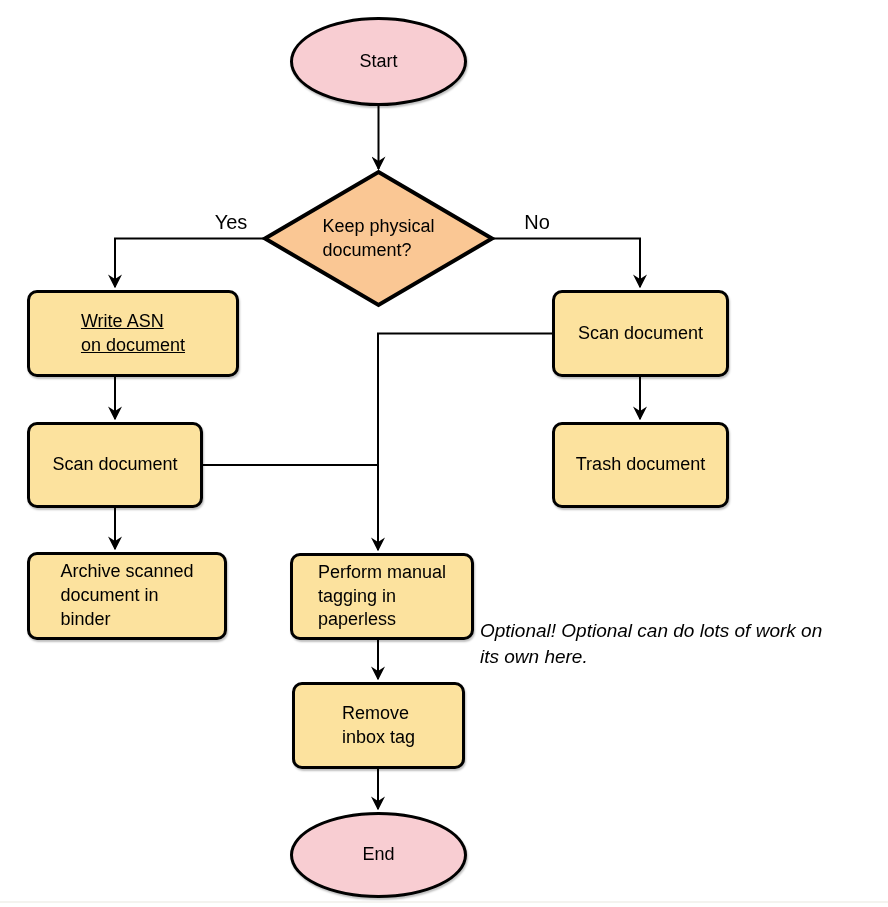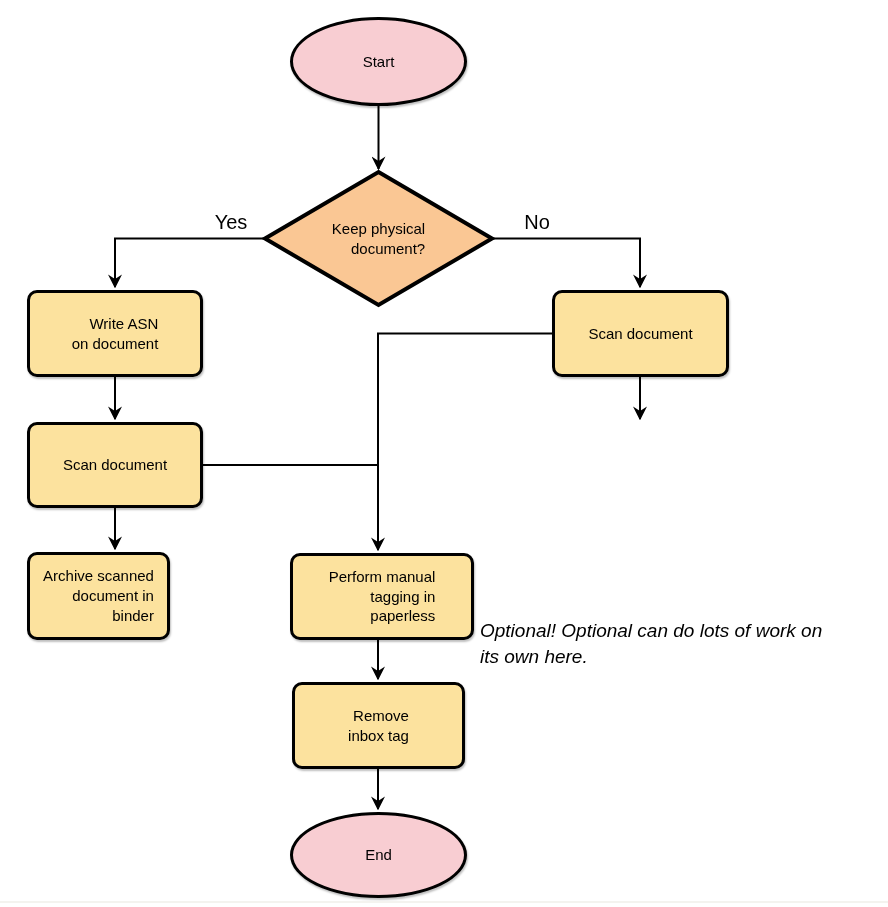--- a/index.html
+++ b/index.html
@@ -34,23 +34,23 @@
     fill: var(--decision-fill);
     stroke: var(--stroke);
     stroke-width: 4;
   }
   .node {
     position: absolute;
     box-sizing: border-box;
     display: flex;
     align-items: center;
     justify-content: center;
-    text-align: right;
+    text-align: left;
     white-space: pre-line;
-    font-size: 15px;
+    font-size: 18px;
     line-height: 1.33;
   }
   .process {
     background: var(--process-fill);
     border: 3px solid var(--stroke);
     border-radius: 10px;
     box-shadow: 1px 2px 2px rgba(0,0,0,0.25);
   }
   .terminal {
     background: var(--terminal-fill);
@@ -124,39 +124,42 @@
   </div>
 
   <div class="edge-label" style="left:202px; top:211px; width:54px;">
     <span>Yes</span>
   </div>
 
   <div class="edge-label" style="left:511px; top:211px; width:48px;">
     <span>No</span>
   </div>
 
-  <div class="node process" style="left:27px; top:290px; width:176px; height:87px;">
+  <div class="node process" style="left:27px; top:290px; width:212px; height:87px;text-decoration:underline;">
     <span>Write ASN
 on document</span>
   </div>
 
   <div class="node process" style="left:27px; top:422px; width:176px; height:86px;">
     <span>Scan document</span>
   </div>
 
-  <div class="node process" style="left:27px; top:552px; width:143px; height:88px;">
+  <div class="node process" style="left:27px; top:552px; width:200px; height:88px;">
     <span>Archive scanned
 document in
 binder</span>
   </div>
 
   <div class="node process" style="left:552px; top:290px; width:177px; height:87px;">
     <span>Scan document</span>
   </div>
 
+  <div class="node process" style="left:552px; top:422px; width:177px; height:86px;">
+    <span>Trash document</span>
+  </div>
 
   <div class="node process" style="left:290px; top:553px; width:184px; height:87px;">
     <span>Perform manual
 tagging in
 paperless</span>
   </div>
 
   <div class="node process" style="left:292px; top:682px; width:173px; height:87px;">
     <span>Remove
 inbox tag</span>

